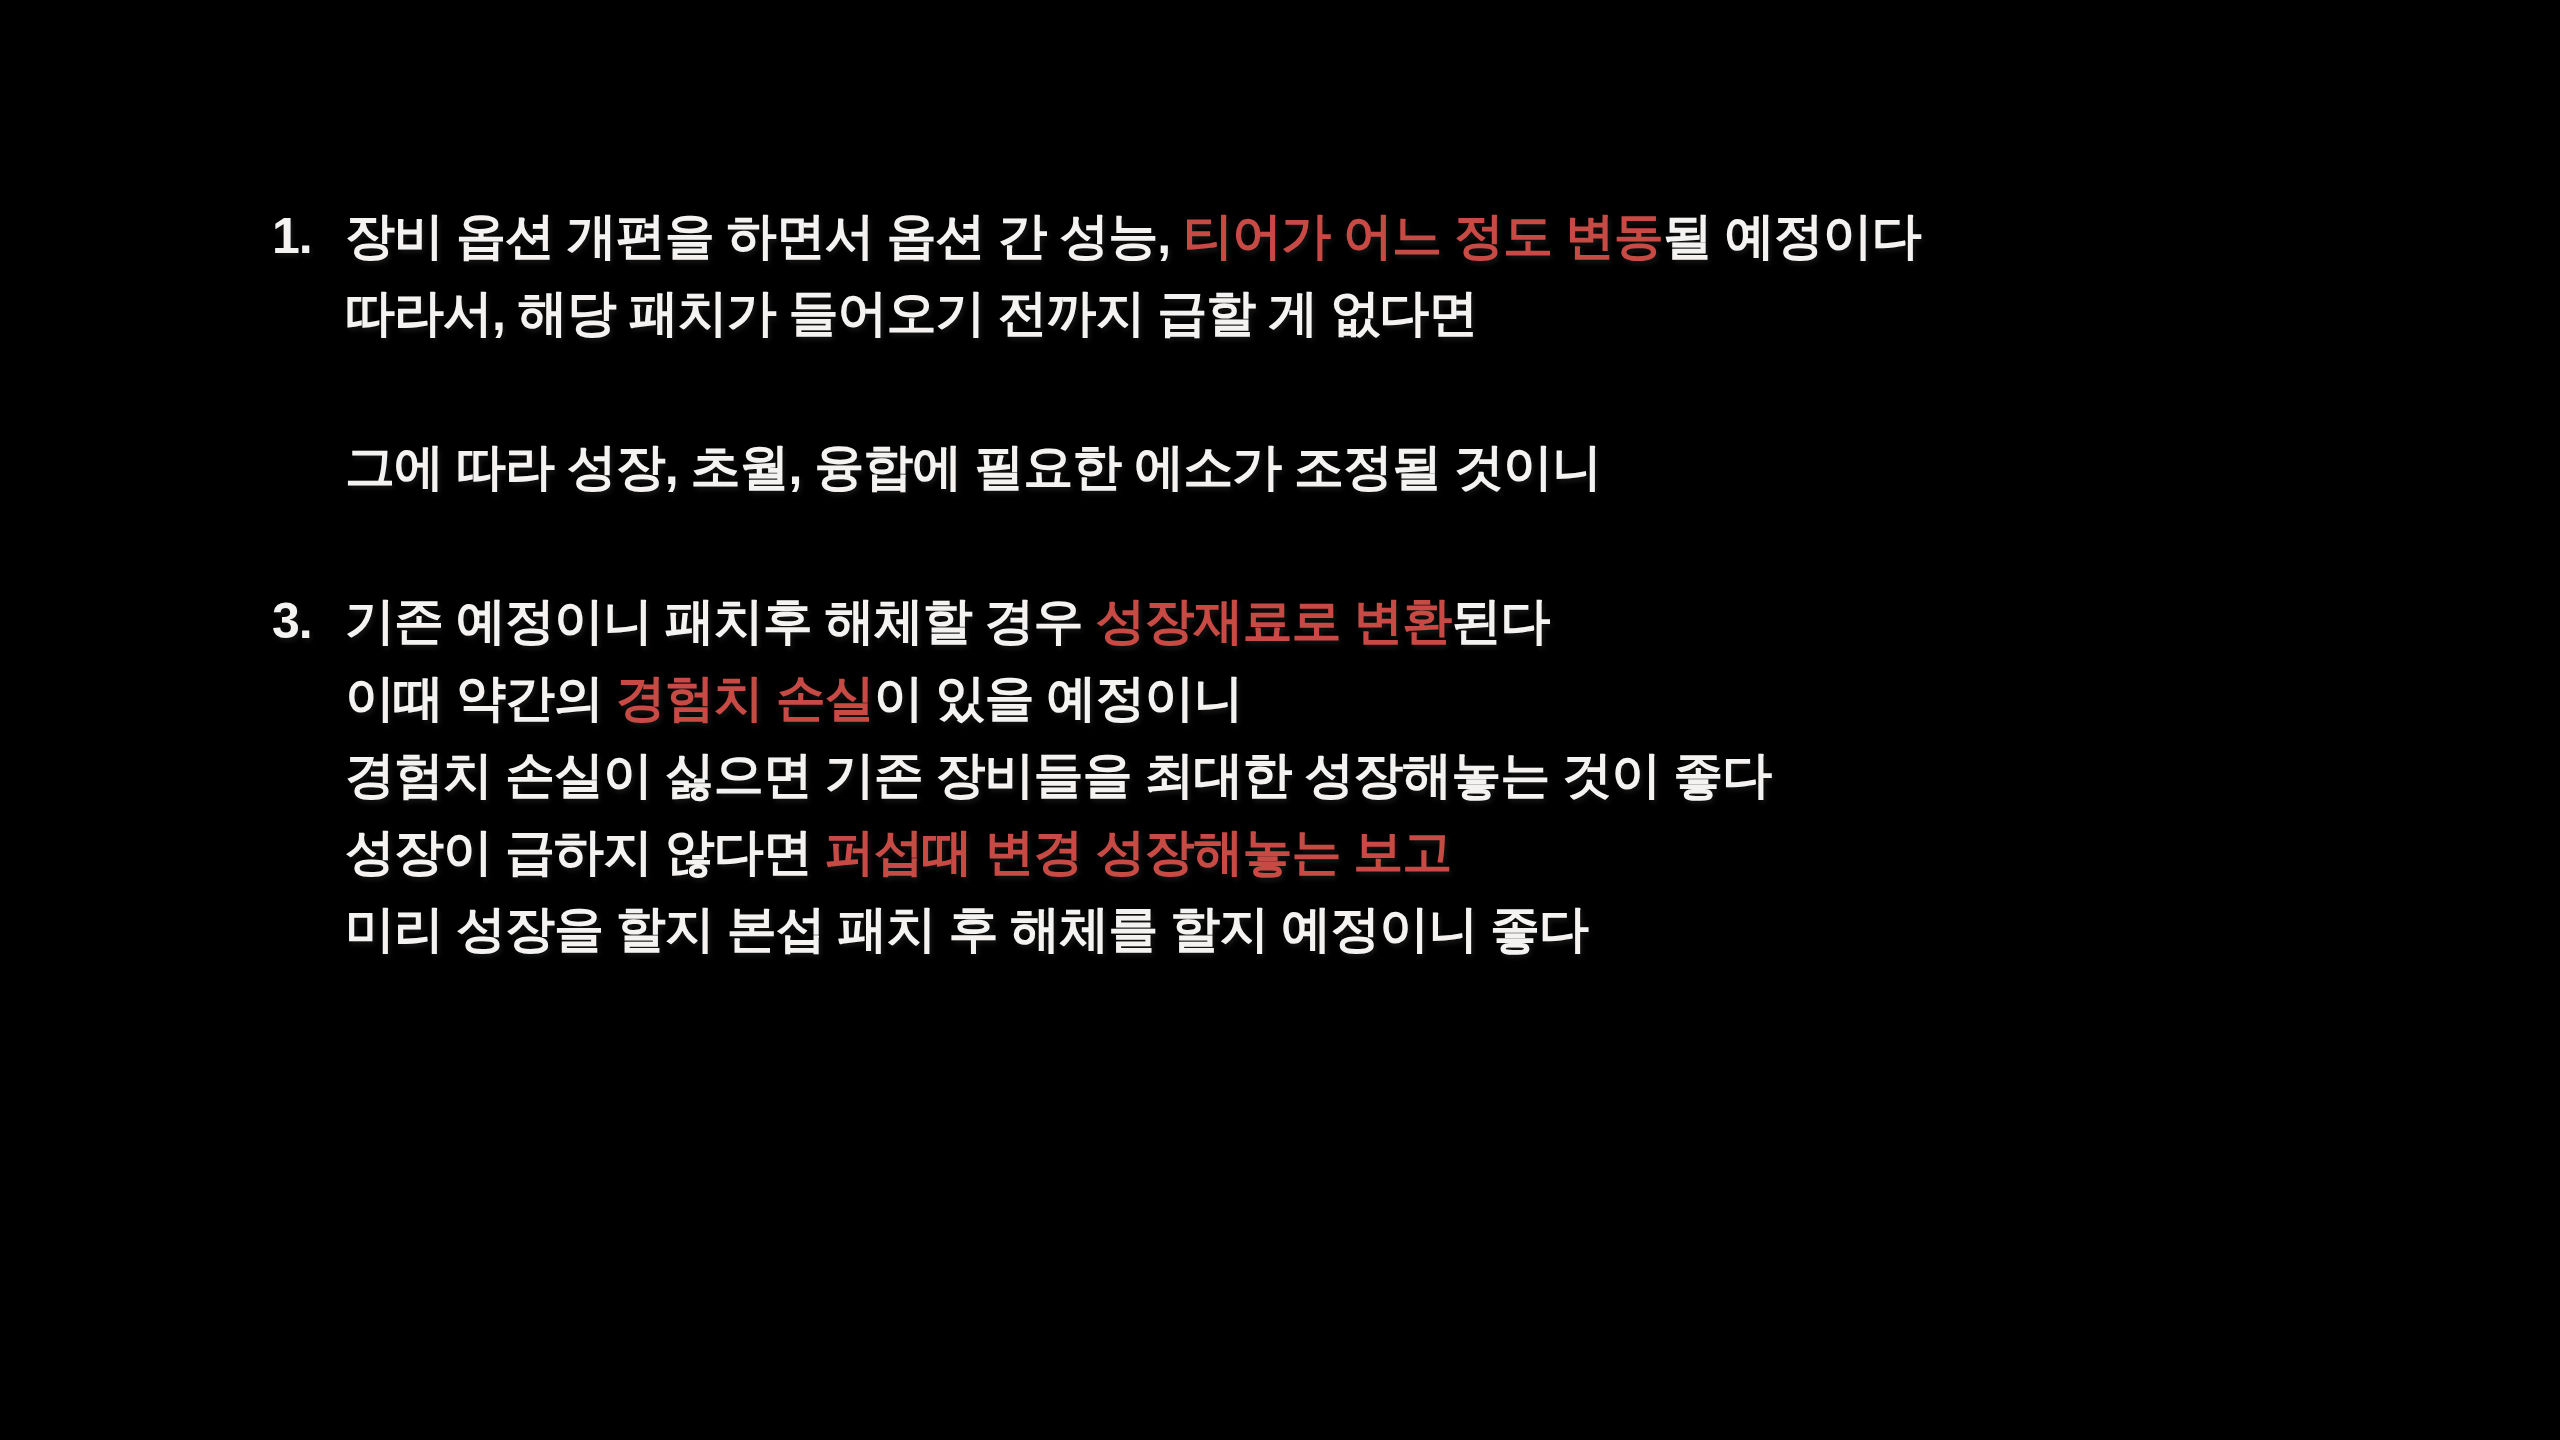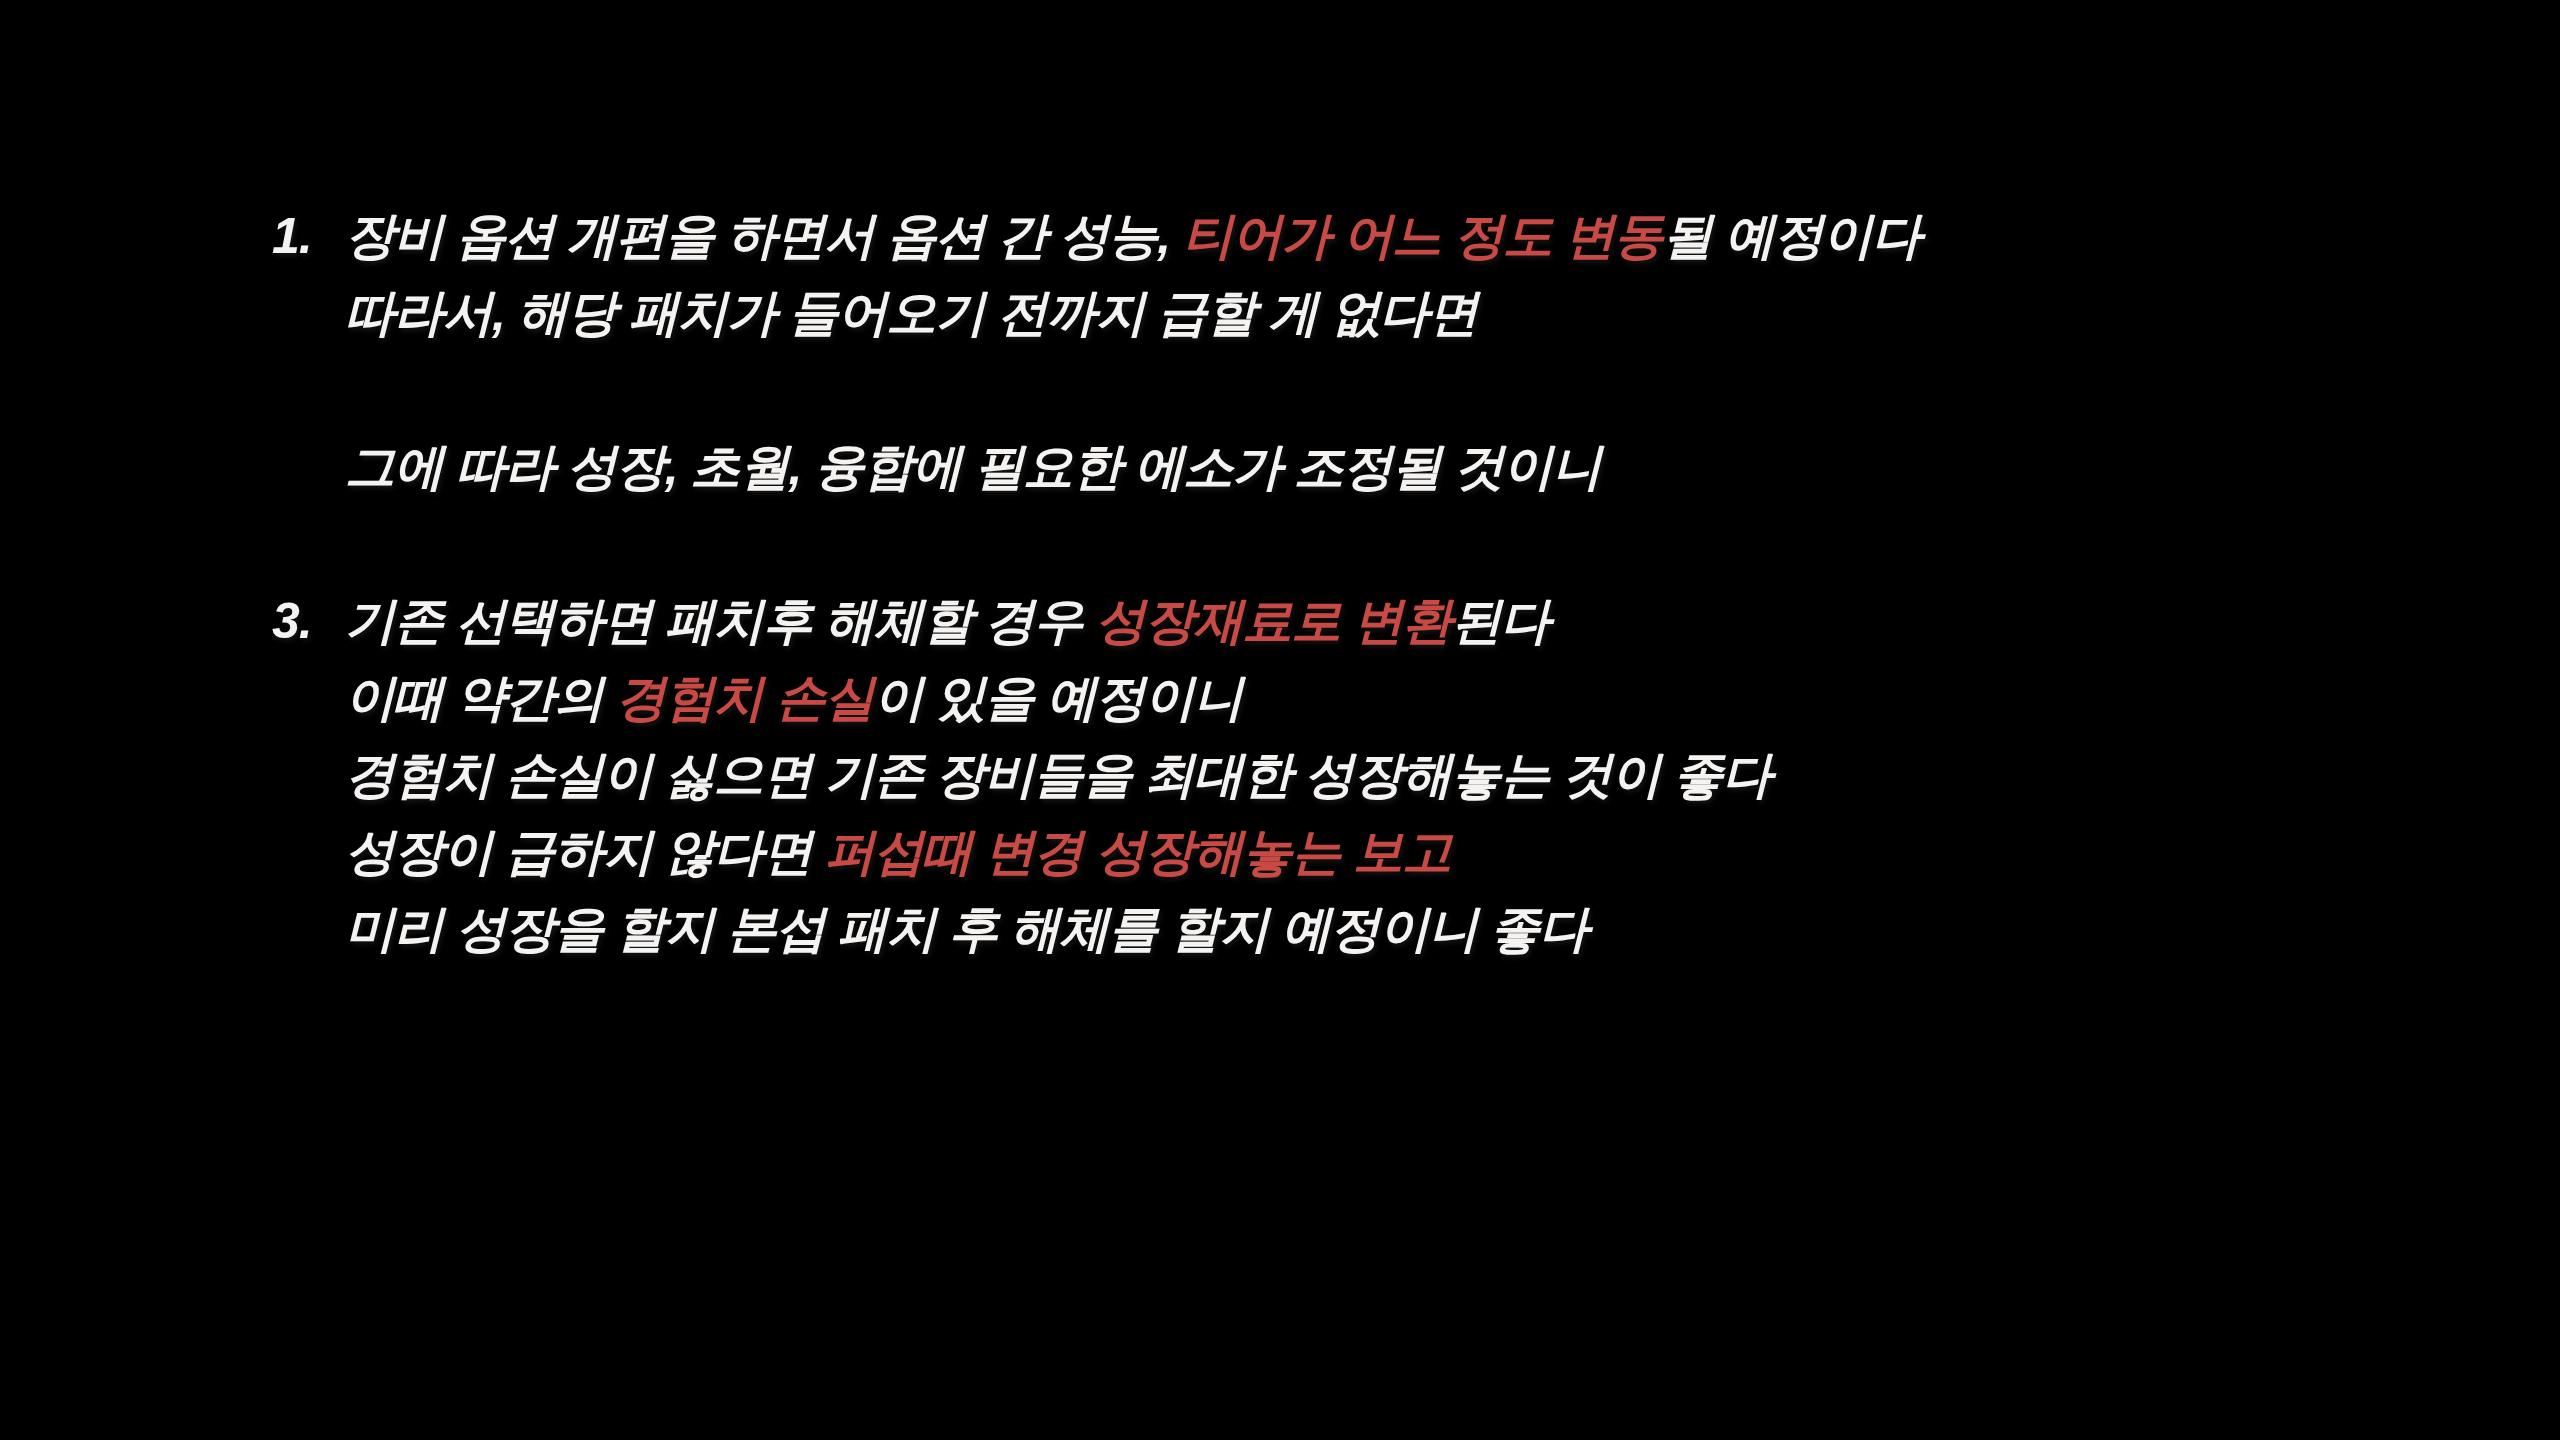--- a/index.html
+++ b/index.html
@@ -27,21 +27,20 @@
   }
   .line {
     margin: 0;
     font-size: 50px;
     line-height: 77px;
     font-weight: 800;
     letter-spacing: -1px;
     color: #f5f3f2;
     white-space: nowrap;
     text-shadow: 2px 3px 5px rgba(40,40,40,0.55);
-    font-style: italic;
   }
   .line.cont {
     padding-left: 73px;
   }
   .num {
     display: inline-block;
     min-width: 73px;
   }
   .seg.white { color: #f5f3f2; }
   .seg.red   { color: #c84a45; }
@@ -51,19 +50,19 @@
 
 <div class="content">
     <div class="section">
       <p class="line"><span class="num">1.</span><span class="seg white">장비 옵션 개편을 하면서 옵션 간 성능, </span><span class="seg red">티어가 어느 정도 변동</span><span class="seg white">될 예정이다</span></p>
       <p class="line cont"><span class="seg white">따라서, 해당 패치가 들어오기 전까지 급할 게 없다면</span></p>
     </div>
     <div class="section">
       <p class="line cont"><span class="seg white">그에 따라 성장, 초월, 융합에 필요한 에소가 조정될 것이니</span></p>
     </div>
     <div class="section">
-      <p class="line"><span class="num">3.</span><span class="seg white">기존 선택하면 패치후 해체할 경우 </span><span class="seg red">성장재료로 변환</span><span class="seg white">된다</span></p>
+      <p class="line"><span class="num">3.</span><span class="seg white">기존 예정이니 패치후 해체할 경우 </span><span class="seg red">성장재료로 변환</span><span class="seg white">된다</span></p>
       <p class="line cont"><span class="seg white">이때 약간의 </span><span class="seg red">경험치 손실</span><span class="seg white">이 있을 예정이니</span></p>
       <p class="line cont"><span class="seg white">경험치 손실이 싫으면 기존 장비들을 최대한 성장해놓는 것이 좋다</span></p>
       <p class="line cont"><span class="seg white">성장이 급하지 않다면 </span><span class="seg red">퍼섭때 변경 성장해놓는 보고</span></p>
       <p class="line cont"><span class="seg white">미리 성장을 할지 본섭 패치 후 해체를 할지 예정이니 좋다</span></p>
     </div>
   </div>
 
 </body></html>

